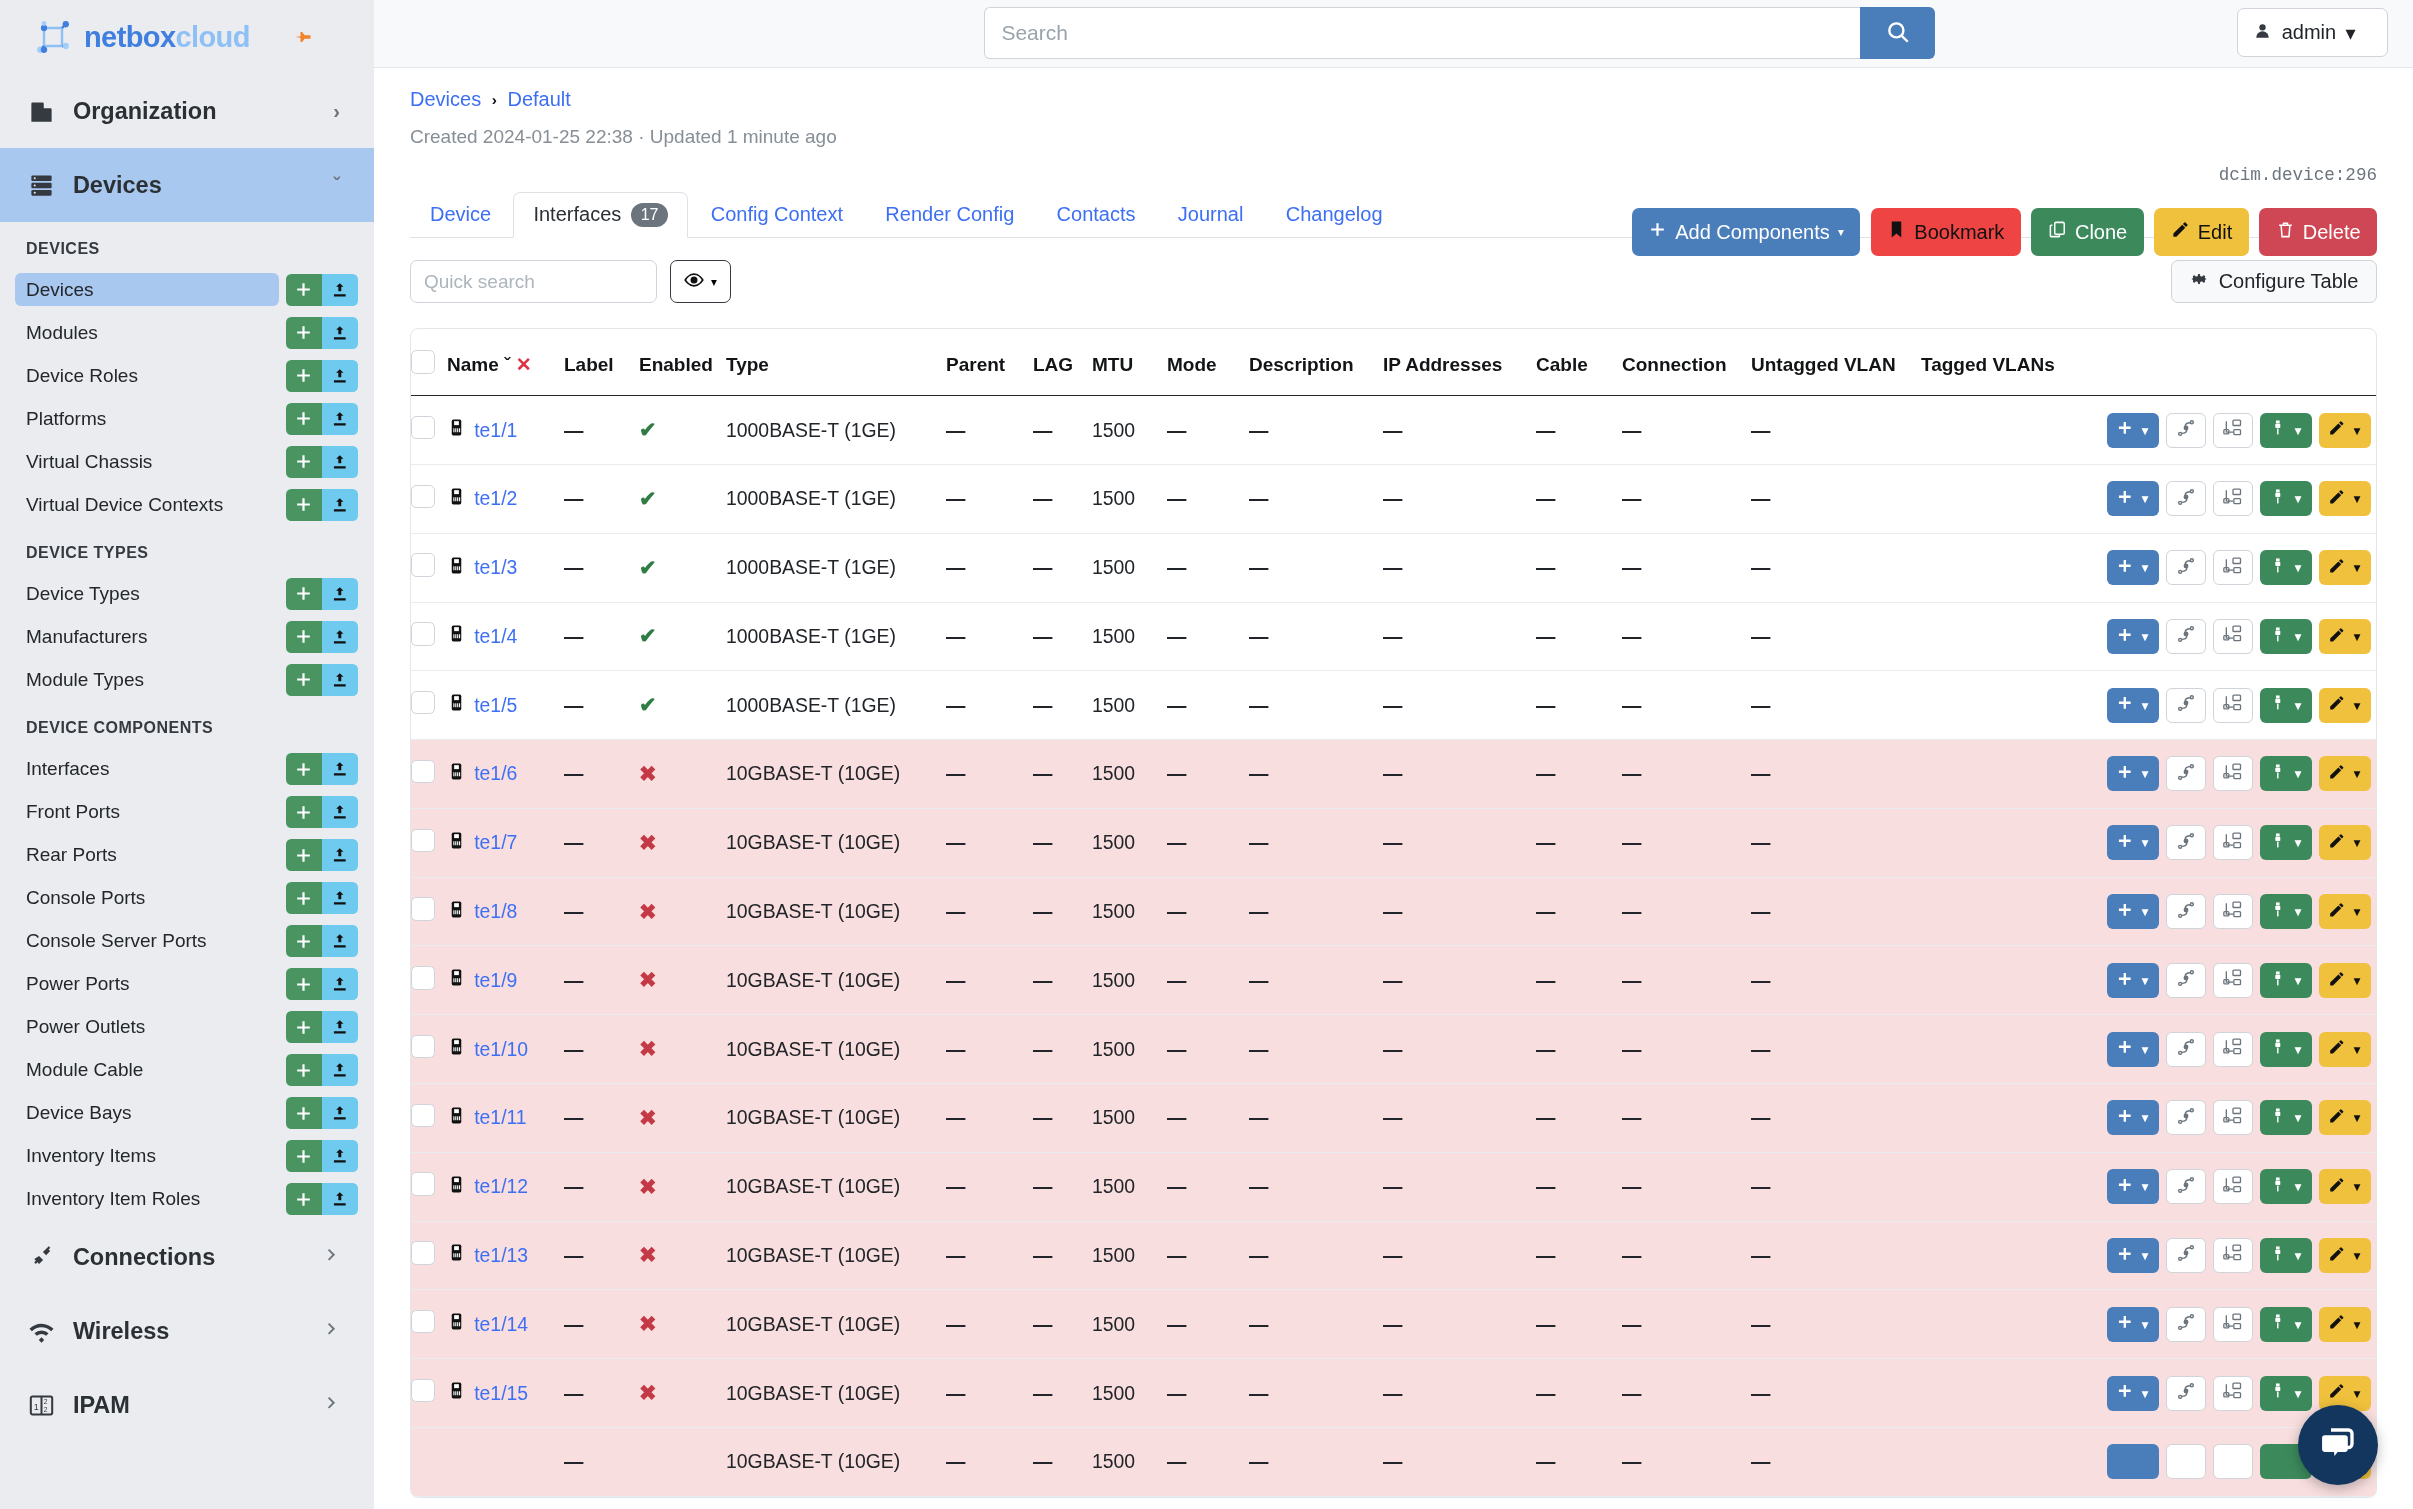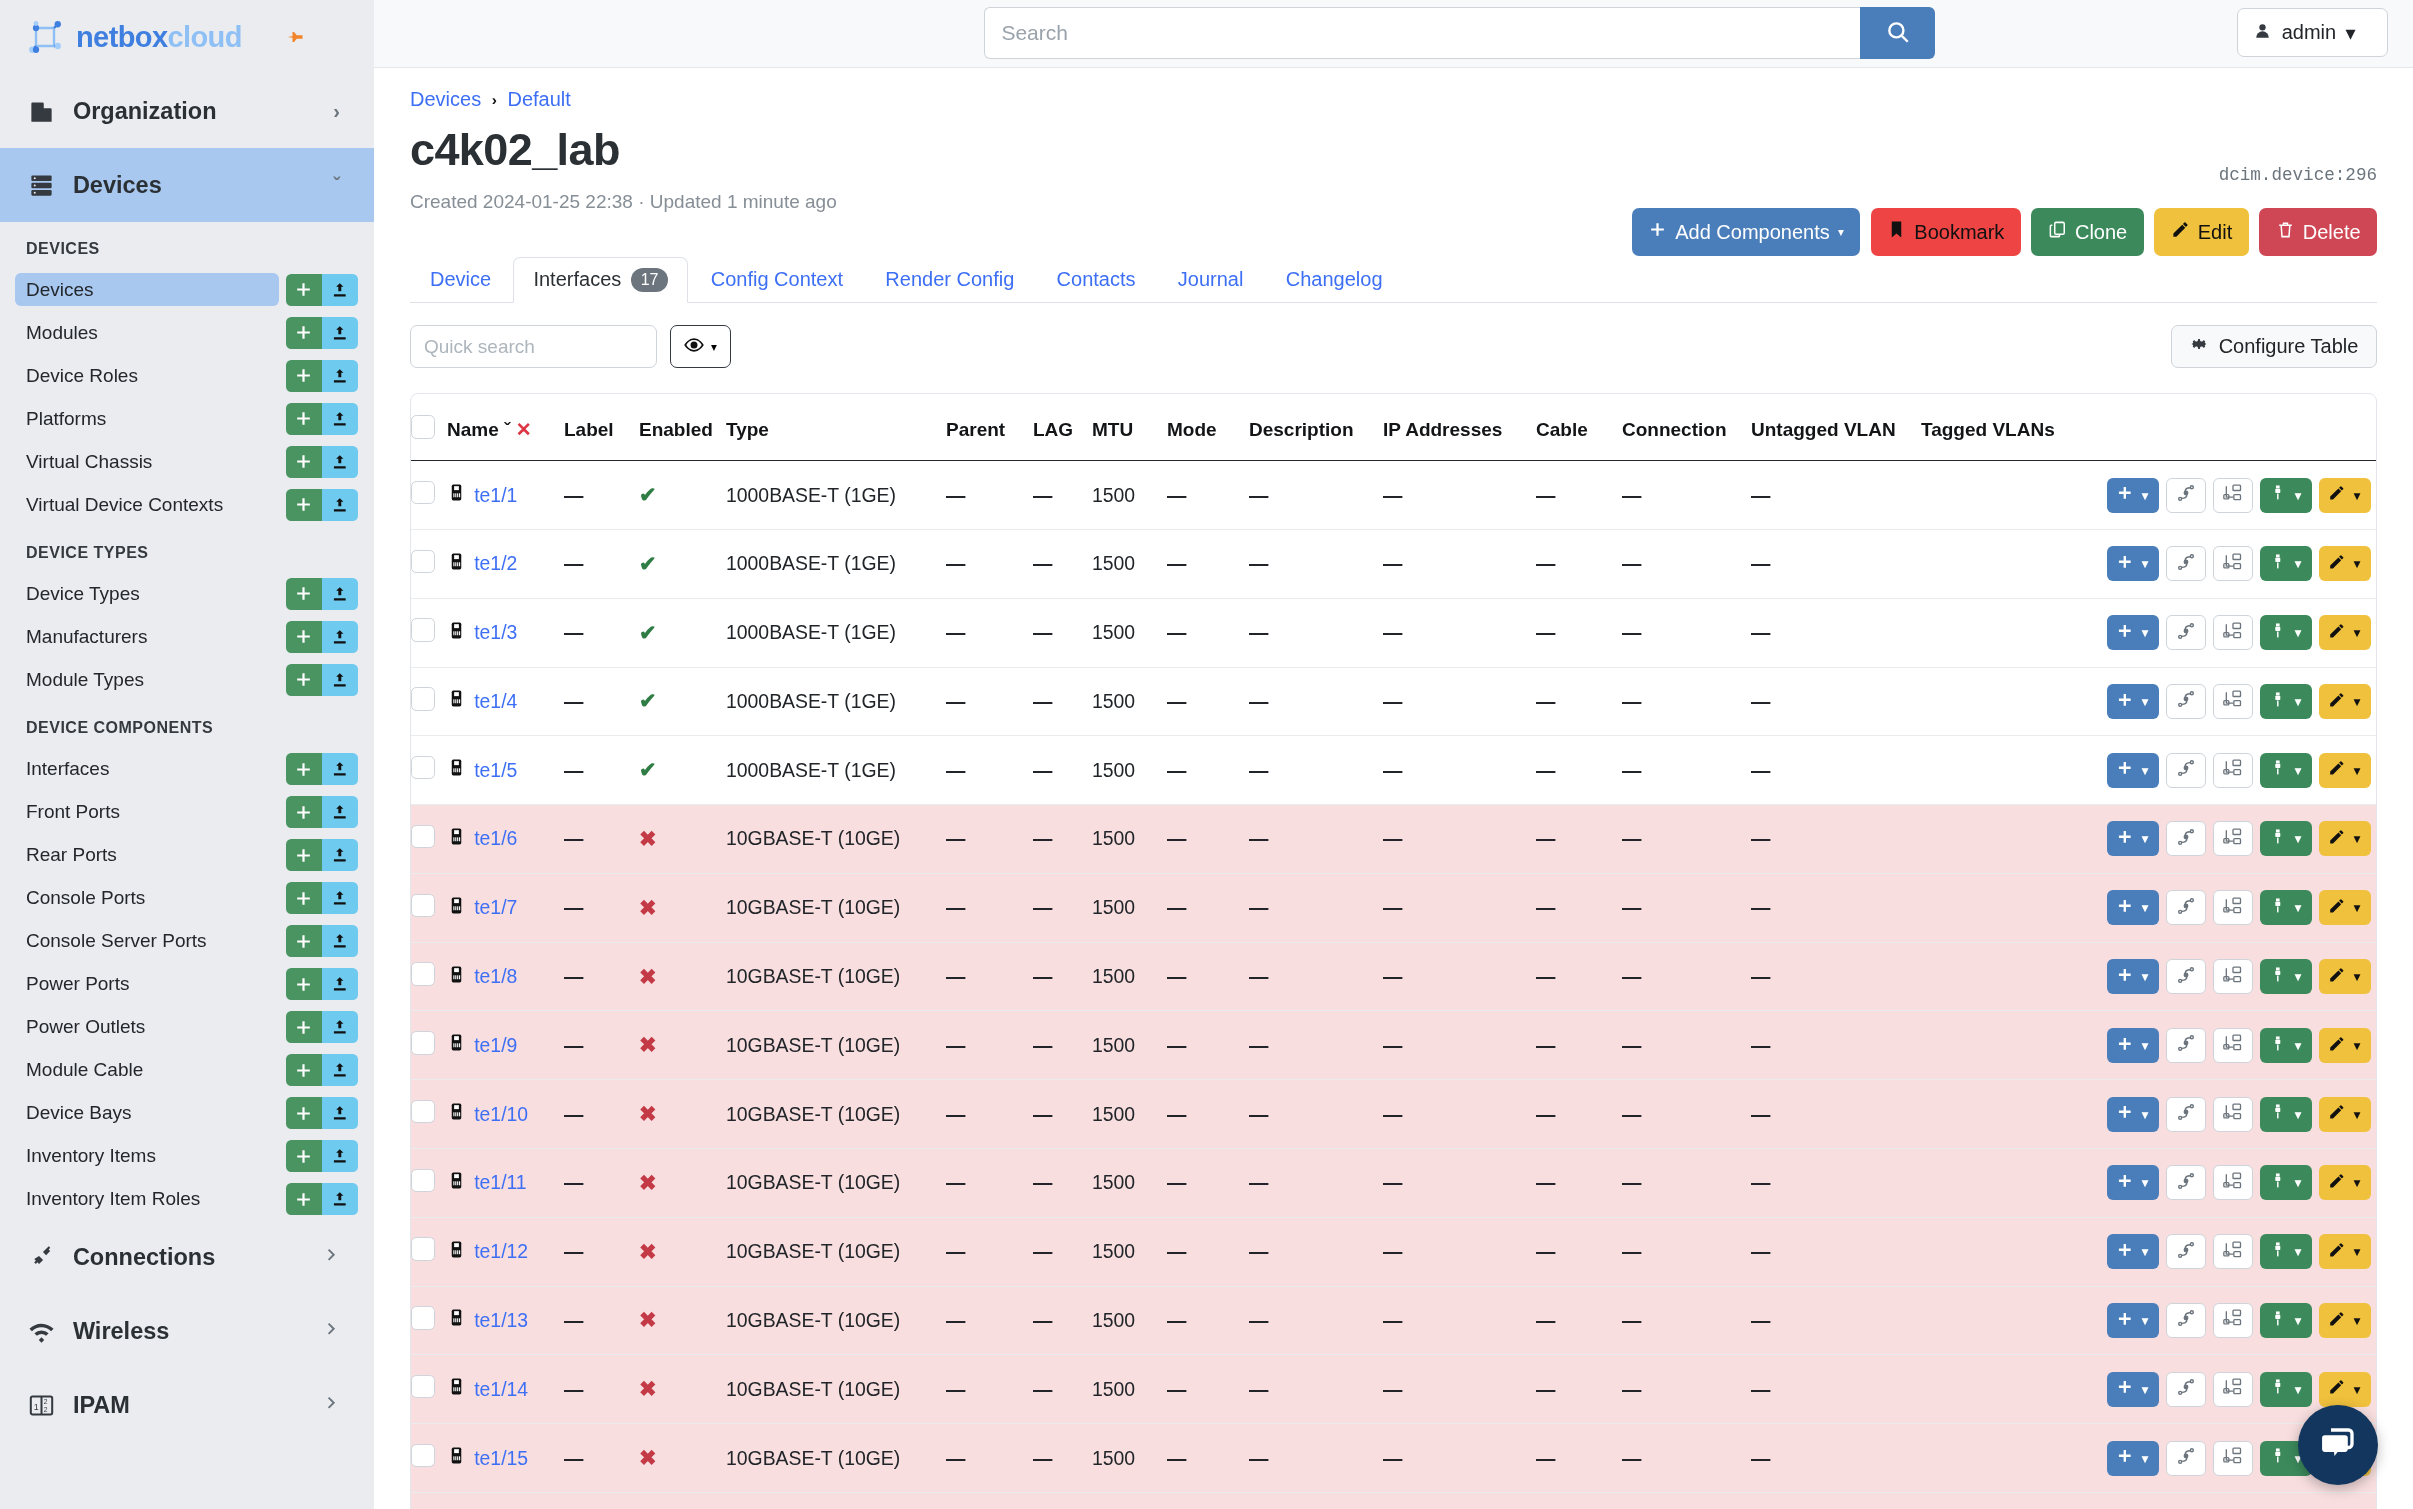--- a/index.html
+++ b/index.html
@@ -13,21 +13,21 @@
 
   
   .sidebar {
     width: 374px; flex: 0 0 374px; height: 1510px;
     background: #eaecef;
     overflow: hidden;
     position: relative;
   }
   .brand {
     height: 74px; display: flex; align-items: center;
-    padding-left: 27px; gap: 13px;
+    padding-left: 35px; gap: 13px;
   }
   .brand-logo { width: 36px; height: 36px; flex: 0 0 36px; }
   .brand-text { font-size: 29px; font-weight: 700; letter-spacing: -0.6px; line-height: 1; }
   .brand-text .nb { color: #3f7fe0; }
   .brand-text .cl { color: #8fc0f5; }
   .pin-icon { margin-left: 30.5px; color: #f2842c; font-size: 19px; display: flex; align-items: center; }
 
   .nav-top-item {
     height: 74px; display: flex; align-items: center;
     padding: 0 34px 0 26px; gap: 16.4px;
@@ -649,21 +649,20 @@
     <div class="content">
 
       <nav class="breadcrumb">
         <a>Devices</a>
         <span class="bc-sep">›</span>
         <a>Default</a>
       </nav>
 
       <div class="obj-id">dcim.device:296</div>
 
-      <h1 class="page-title">c4k02_lab</h1>
       <div class="page-sub">Created 2024-01-25 22:38 · Updated 1 minute ago</div>
 
       <div class="act-row" id="act-row">
   <button class="act-btn b-add">
     <span><svg width="19" height="19" viewBox="0 0 24 24" fill="#fff">
                 <path d="M10.6 4h2.8v6.6H20v2.8h-6.6V20h-2.8v-6.6H4v-2.8h6.6z"></path>
               </svg></span>
     <span>Add Components</span>
     <span class="caret">▾</span>
   </button>

